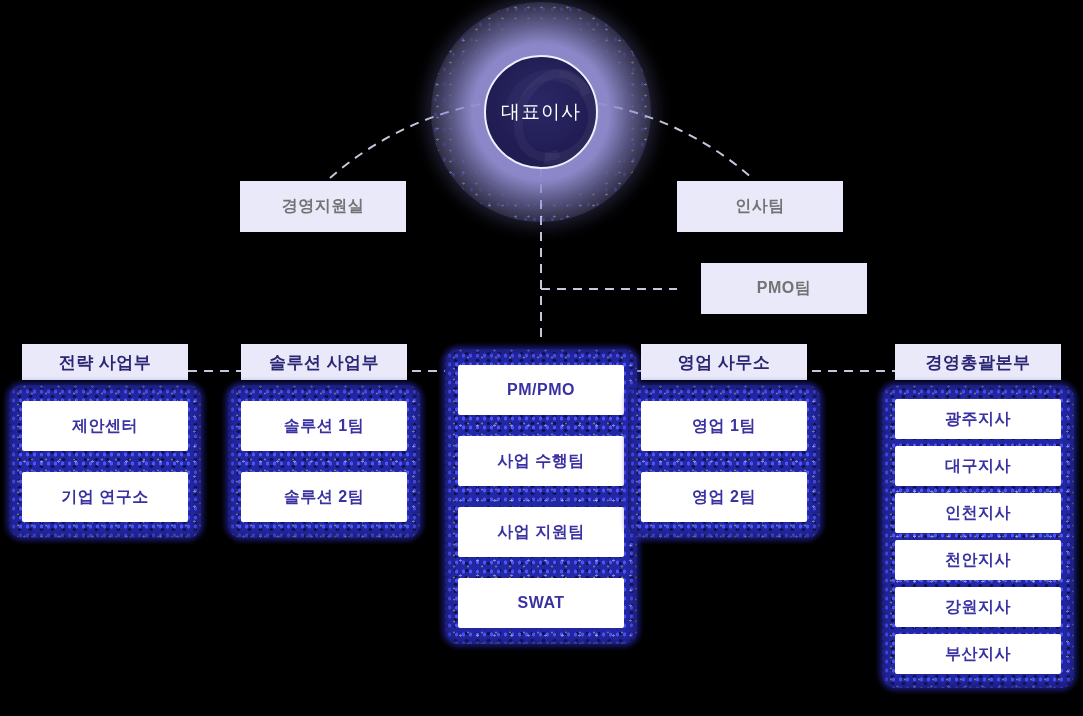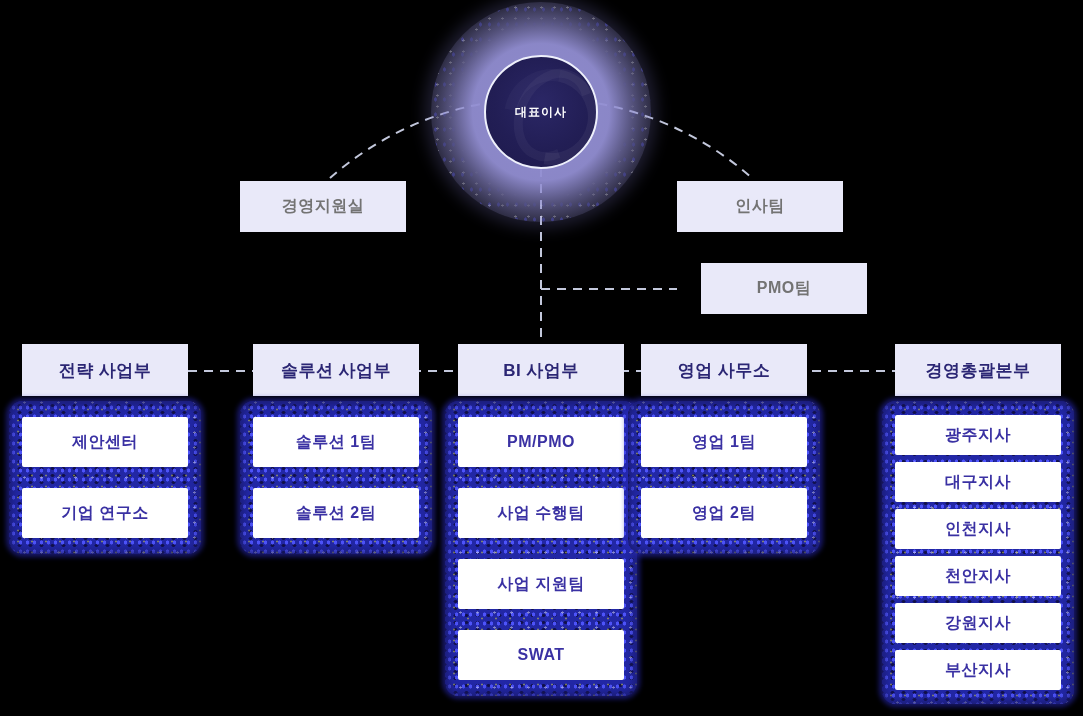--- a/index.html
+++ b/index.html
@@ -26,21 +26,21 @@
     background-size:13px 11px,9px 15px;
     -webkit-mask-image:radial-gradient(circle, transparent 55%, #000 72%, transparent 95%);
     mask-image:radial-gradient(circle, transparent 55%, #000 72%, transparent 95%);
   }
   .ceo-circle{
     position:absolute;left:484px;top:55px;width:110px;height:110px;border-radius:50%;z-index:3;
     background:radial-gradient(circle at 50% 42%, #2b2766 0%, #221e55 55%, #1e1a4c 100%);
     border:2px solid #eef0fb;
     display:flex;align-items:center;justify-content:center;overflow:hidden;
   }
-  .ceo-circle .label{color:#ffffff;font-weight:700;font-size:12px;letter-spacing:1px;z-index:1;text-align:center;}
+  .ceo-circle .label{color:#ffffff;font-weight:400;font-size:19px;letter-spacing:1px;z-index:1;text-align:center;}
   .ceo-watermark{
     position:absolute;left:18px;top:12px;width:72px;height:72px;border-radius:50%;
     border:12px solid rgba(255,255,255,0.05);border-left-color:transparent;border-top-color:rgba(255,255,255,0.03);
     transform:rotate(-35deg);
   }
   .ceo-watermark2{
     position:absolute;right:6px;bottom:4px;width:56px;height:78px;border-radius:50%;
     border:9px solid rgba(255,255,255,0.045);border-right-color:transparent;
     transform:rotate(25deg);
   }
@@ -50,23 +50,23 @@
     position:absolute;width:166px;height:51px;background:#e9e9f9;z-index:2;
     display:flex;align-items:center;justify-content:center;
     color:#737373;font-weight:700;font-size:16px;letter-spacing:0.5px;
   }
   .staff-left{left:240px;top:181px;}
   .staff-hr{left:677px;top:181px;}
   .staff-pmo{left:701px;top:263px;}
 
   
   .column{position:absolute;top:344px;width:166px;z-index:2;}
-  .col-1{left:22px;}  .col-2{left:241px;padding-left:12px;}  .col-3{left:458px;}  .col-4{left:641px;}  .col-5{left:895px;}
+  .col-1{left:22px;}  .col-2{left:241px;}  .col-3{left:458px;}  .col-4{left:641px;}  .col-5{left:895px;}
   .dept-header{
-    height:52px;background:#e9e9f9;display:flex;align-items:center;justify-content:center;
+    height:36px;background:#e9e9f9;display:flex;align-items:center;justify-content:center;
     color:#2b2674;font-weight:700;font-size:17px;letter-spacing:0.5px;
   }
   .group{
     margin:5px -13px 16px -13px;padding:16px 13px;border-radius:14px;
     background-color:#2227a5;
     background-image:
       radial-gradient(rgba(205,205,70,0.55) 1px, transparent 1.5px),
       radial-gradient(rgba(255,255,255,0.45) 1px, transparent 1.4px),
       radial-gradient(rgba(80,86,255,0.95) 1.3px, transparent 1.9px),
       radial-gradient(rgba(16,16,70,0.95) 1.7px, transparent 2.3px);
@@ -123,21 +123,20 @@
 
   <div class="column col-2">
     <div class="dept-header">솔루션 사업부</div>
     <div class="group">
       <div class="team">솔루션 1팀</div>
       <div class="team">솔루션 2팀</div>
     </div>
   </div>
 
   <div class="column col-3">
-    <div class="dept-header">BI 사업부</div>
     <div class="group">
       <div class="team">PM/PMO</div>
       <div class="team">사업 수행팀</div>
       <div class="team">사업 지원팀</div>
       <div class="team">SWAT</div>
     </div>
   </div>
 
   <div class="column col-4">
     <div class="dept-header">영업 사무소</div>

